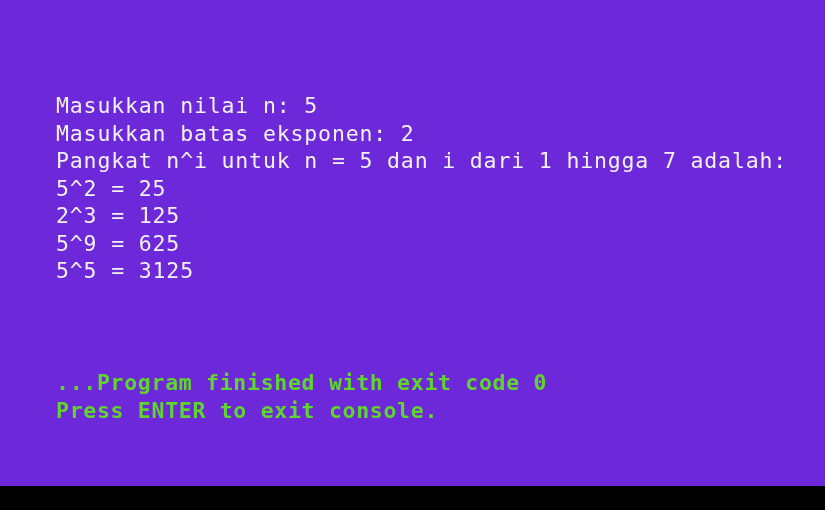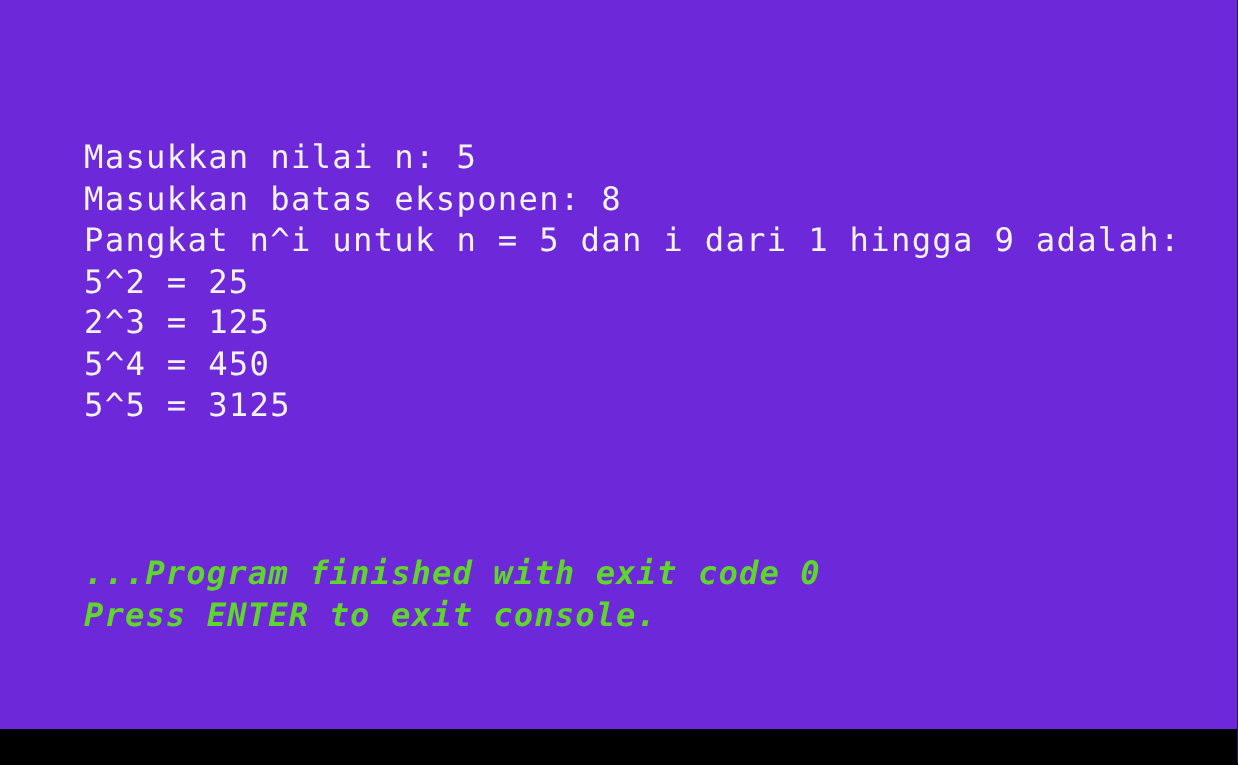--- a/index.html
+++ b/index.html
@@ -31,21 +31,20 @@
     white-space: pre;
   }
   .line.stdout {
     color: #f2f2f2;
     font-weight: 400;
   }
   .footer {
     position: absolute;
     left: 56px;
     top: 369px;
-    font-style: italic;
   }
   .line.exit {
     color: #5fd62c;
     font-weight: 700;
     letter-spacing: 0.7px;
   }
   .cursor-line {
     display: flex;
     align-items: flex-start;
     height: 27.5px;
@@ -63,25 +62,25 @@
     vertical-align: top;
   }
 </style>
 </head>
 <body>
 
 <div id="screen">
 
   <div class="console">
     <div class="line stdout">Masukkan nilai n: 5</div>
-    <div class="line stdout">Masukkan batas eksponen: 8</div>
-    <div class="line stdout">Pangkat n^i untuk n = 5 dan i dari 1 hingga 9 adalah:</div>
+    <div class="line stdout">Masukkan batas eksponen: 2</div>
+    <div class="line stdout">Pangkat n^i untuk n = 5 dan i dari 1 hingga 7 adalah:</div>
     <div class="line stdout">5^2 = 25</div>
     <div class="line stdout">2^3 = 125</div>
-    <div class="line stdout">5^4 = 450</div>
+    <div class="line stdout">5^9 = 625</div>
     <div class="line stdout">5^5 = 3125</div>
   </div>
 
   <div class="footer">
     <div class="line exit">...Program finished with exit code 0</div>
     <div class="cursor-line">
       <span class="line exit">Press ENTER to exit console.</span>
       <span class="cursor-block"></span>
     </div>
   </div>

